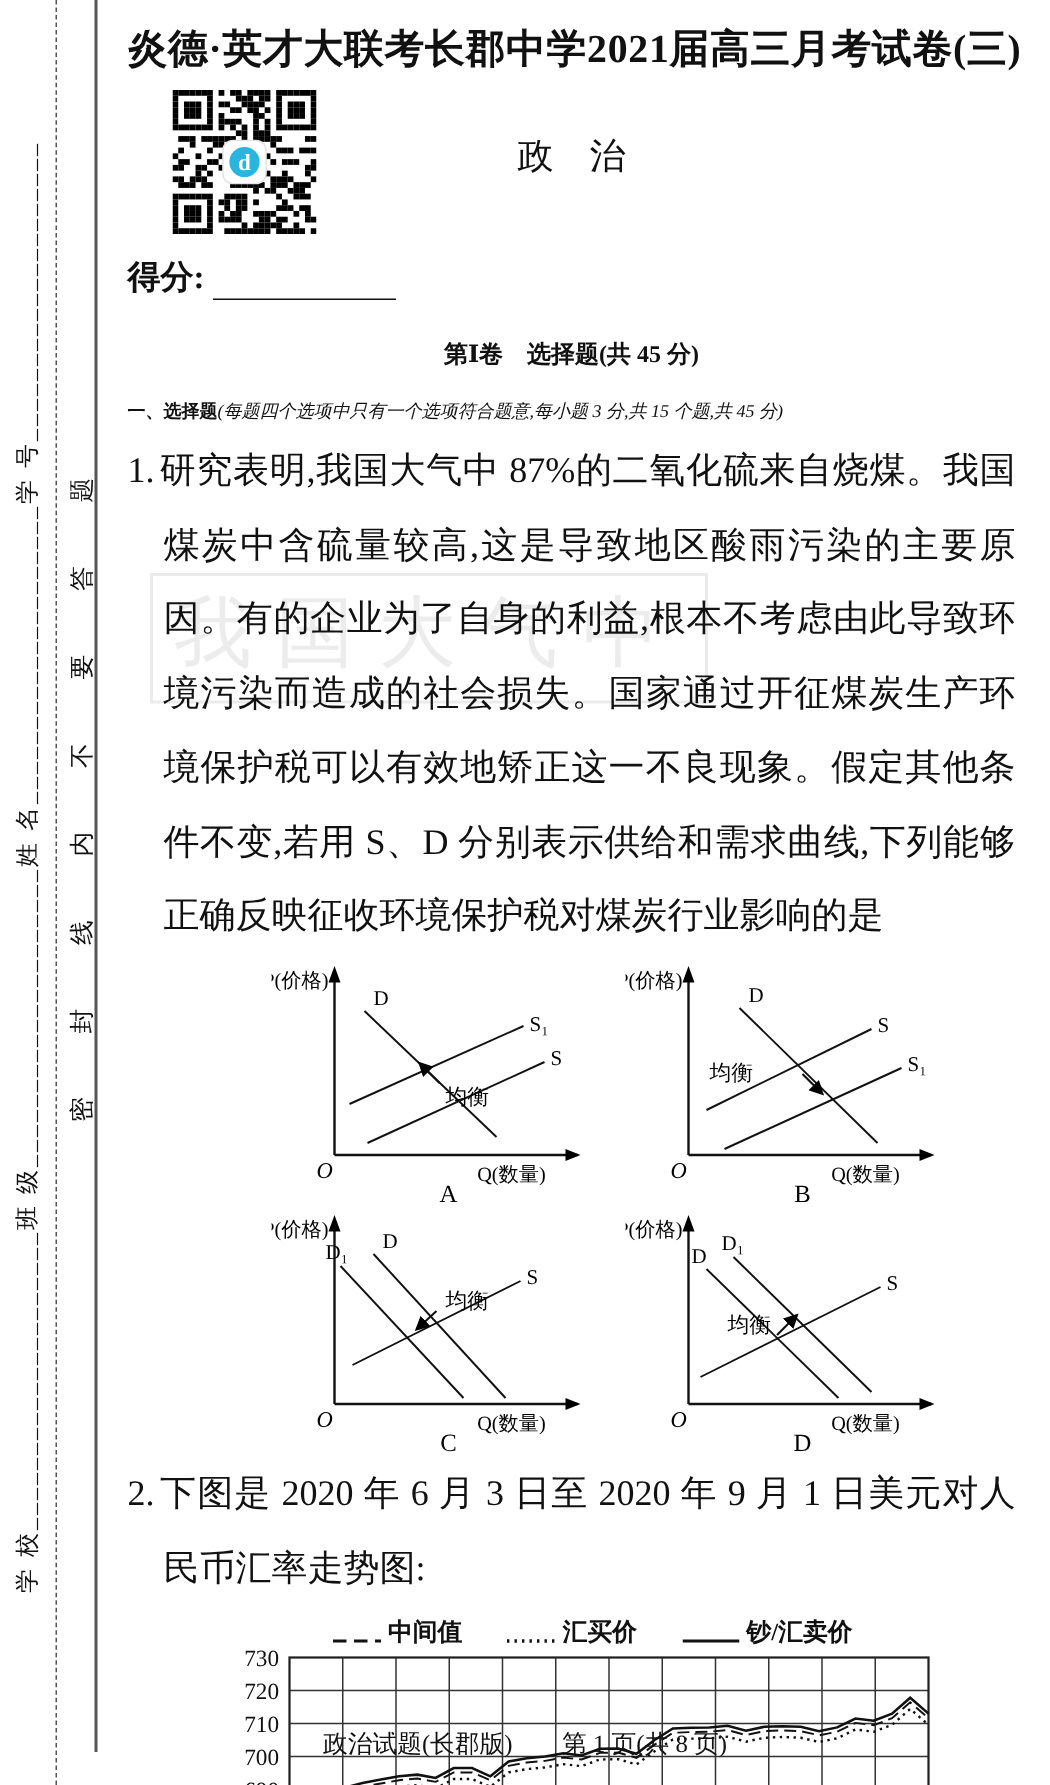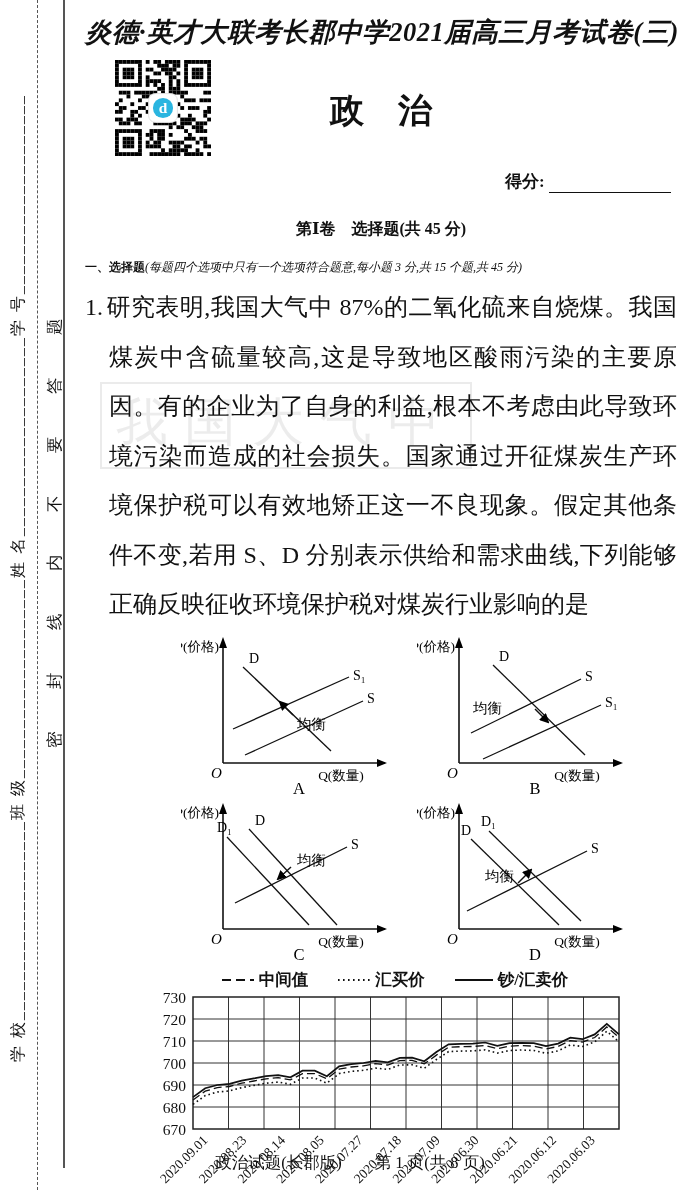--- a/index.html
+++ b/index.html
@@ -10,39 +10,39 @@
   .rail-solid{position:absolute;left:63px;top:0;height:1168px;width:0;border-left:2px solid #555;z-index:2;}
   .v-text{position:absolute;white-space:nowrap;transform-origin:0 0;transform:rotate(-90deg);z-index:2;}
   .student-line{left:8px;top:1062px;font-size:16px;letter-spacing:2px;}
   .seal-line{left:44px;top:748px;font-size:16.5px;letter-spacing:13px;}
   
   .watermark{position:absolute;left:100px;top:382px;width:368px;z-index:0;opacity:.075;
              text-align:center;font-size:52px;letter-spacing:16px;line-height:1.28;
              border:2px solid #000;padding:6px 0 10px;}
   
   .content{position:absolute;left:85px;top:10px;width:592px;z-index:1;}
-  .exam-title{font-size:26.5px;font-weight:bold;white-space:nowrap;letter-spacing:.5px;margin:4px 0 0;font-style:italic;}
+  .exam-title{font-size:26.5px;font-weight:bold;white-space:nowrap;letter-spacing:.5px;margin:4px 0 0;}
   .head-row{position:relative;height:118px;}
   .qr{position:absolute;left:30px;top:10px;width:96px;height:96px;}
-  .subject{text-align:center;font-size:34px;font-weight:bold;padding-top:38px;}
-  .score-row{text-align:right;padding-right:6px;margin-top:2px;font-size:17px;font-weight:bold;}
+  .subject{text-align:center;font-size:24px;font-weight:normal;padding-top:38px;}
+  .score-row{padding-right:6px;margin-top:2px;font-size:22px;font-weight:bold;}
   .score-blank{display:inline-block;width:122px;border-bottom:1.6px solid #111;height:18px;vertical-align:bottom;}
   .intro{font-size:17.5px;margin:20px 0 0;line-height:1.5;}
   .sec-head{text-align:center;font-size:16px;font-weight:bold;margin:26px 0 16px;}
   .part{font-size:12px;line-height:1.95;margin:0 0 4px;padding-left:46px;text-indent:-46px;}
   .part-label{font-weight:bold;}
   .part-note{font-style:italic;}
   .q{font-size:24px;line-height:2.06;text-align:justify;margin:2px 0 0;padding-left:24px;text-indent:-24px;}
   .qno{padding-right:3px;}
   .fig-grid{display:grid;grid-template-columns:236px 236px;margin:4px 0 0 96px;row-gap:2px;}
   .fig-grid svg{display:block;}
   svg text{font-family:"Liberation Serif","DejaVu Serif",serif;}
   .chart-wrap{margin:6px 0 0 4px;width:572px;}
   .legend{display:flex;justify-content:center;gap:30px;font-size:16.5px;font-weight:bold;margin-left:40px;}
-  .legend-item{display:flex;align-items:center;gap:5px;}
+  .legend-item{display:flex;align-items:flex-end;gap:5px;}
   .footer{position:absolute;bottom:16px;left:0;width:700px;text-align:center;font-size:16.5px;z-index:1;}
 </style>
 </head>
 <body>
 
 <div class="page">
 
   <div class="watermark">
     <div>我国大气中</div>
   </div>
@@ -459,20 +459,21 @@
         <line x1="50" y1="112" x2="170" y2="52" stroke="#111" stroke-width="1.3"></line>
         <text x="44" y="36" font-size="14">D</text>
         <text x="64" y="27" font-size="14">D₁</text>
         <text x="174" y="54" font-size="14">S</text>
         <line x1="101" y1="84" x2="114" y2="71" stroke="#111" stroke-width="1.4" marker-end="url(#md)"></line>
         <text x="97" y="82" font-size="14.5" text-anchor="end">均衡</text>
         <text x="118" y="161" font-size="16.5" text-anchor="middle">D</text>
       </svg>
     </div>
 
+    <p class="q"><span class="qno">2.</span><span>下图是 2020 年 6 月 3 日至 2020 年 9 月 1 日美元对人民币汇率走势图:</span></p>
 
     <div class="chart-wrap">
       <div class="legend">
         <span class="legend-item">
           <svg width="32" height="10">
               <line x1="0" y1="5" x2="32" y2="5" stroke="#111" stroke-width="2" stroke-dasharray="9 5"></line>
             </svg>
           <span>中间值</span>
         </span>
         <span class="legend-item">

